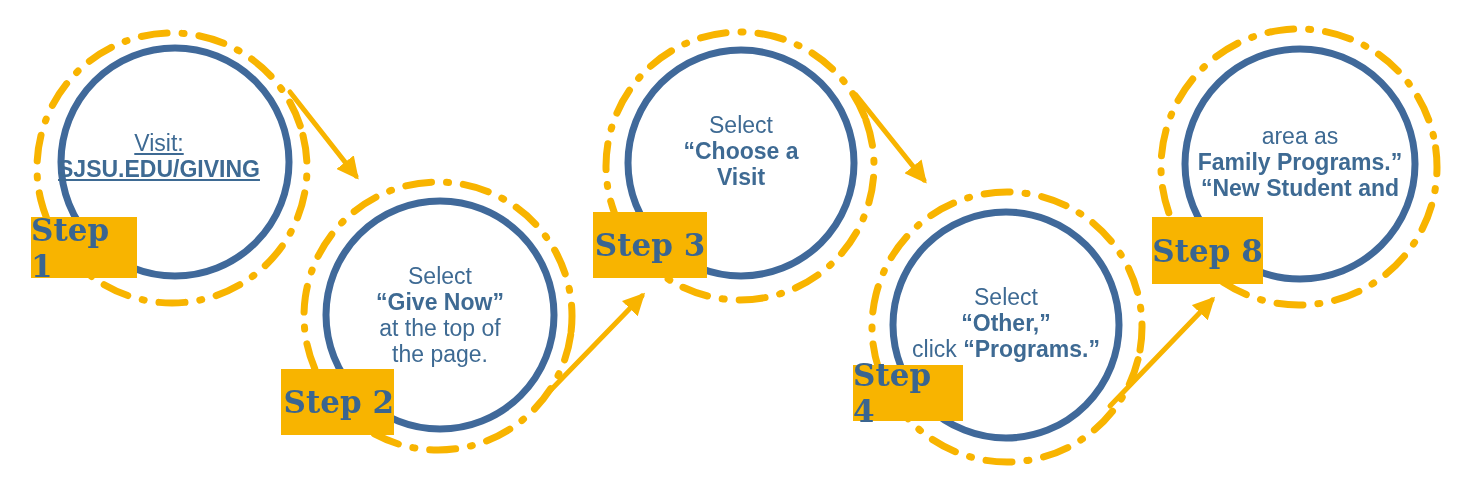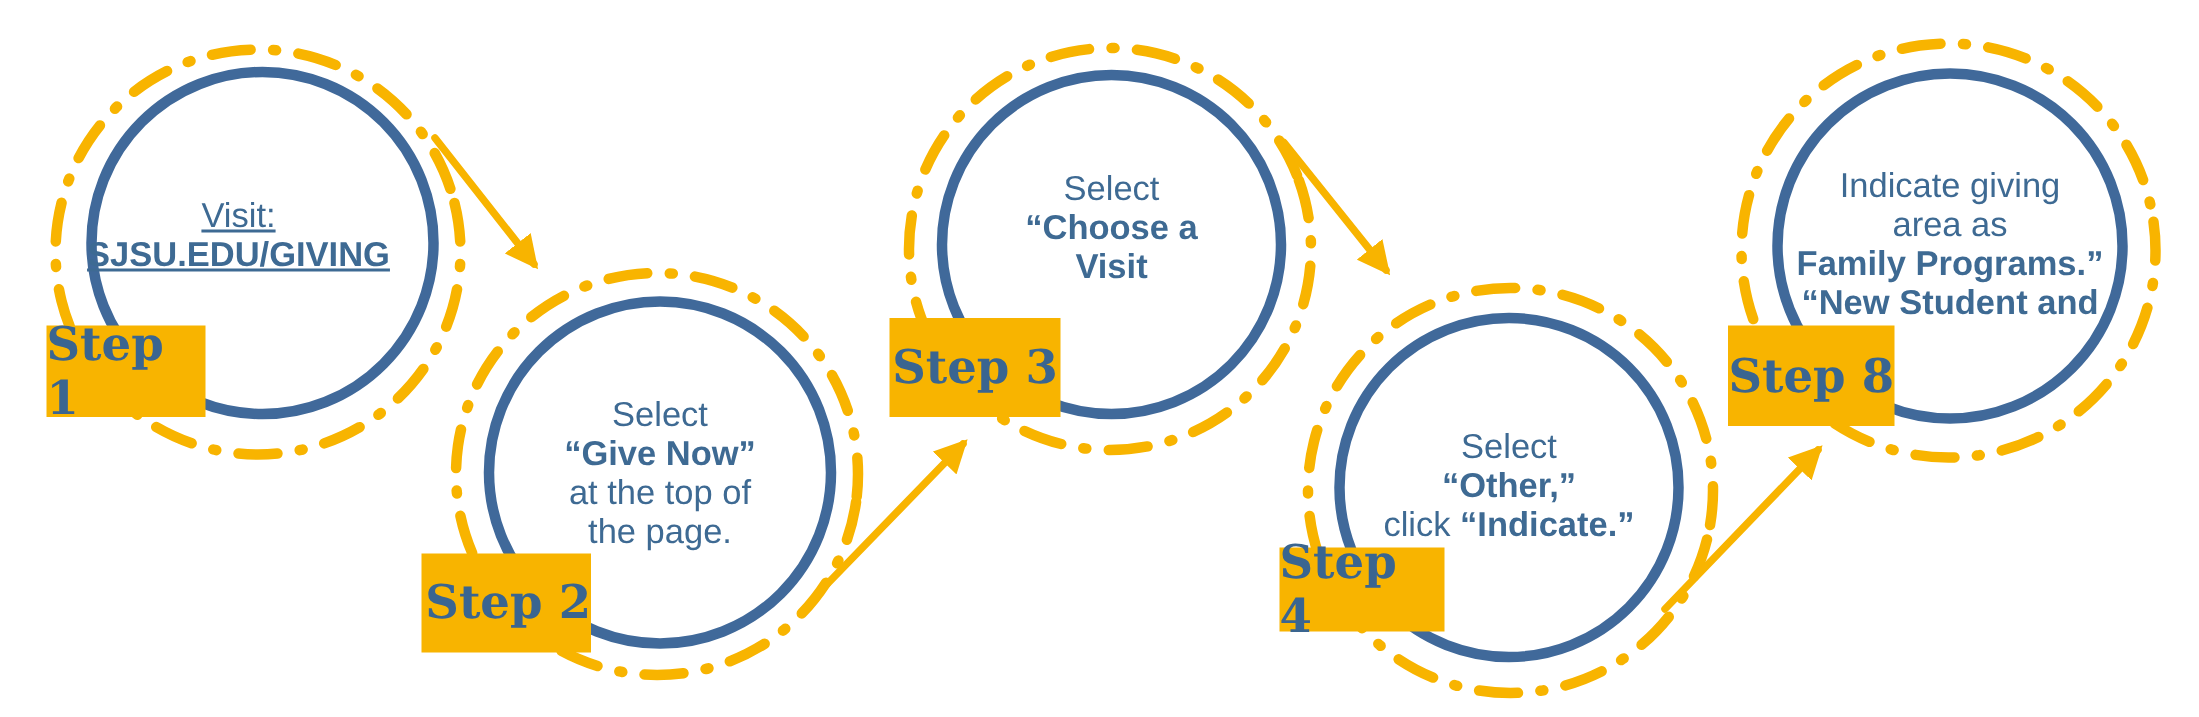--- a/index.html
+++ b/index.html
@@ -103,28 +103,27 @@
     <div class="b">“Choose a</div>
     <div class="b">Visit</div>
   </div>
   <div id="badge3" class="badge">
     <span>Step 3</span>
   </div>
 
   <div id="text4" class="circle-text">
     <div>Select</div>
     <div class="b">“Other,”</div>
-    <div><span>click </span><span class="b">“Indicate.”</span></div>
+    <div><span>click </span><span class="b">“Programs.”</span></div>
   </div>
   <div id="badge4" class="badge">
     <span>Step 4</span>
   </div>
 
   <div id="text5" class="circle-text">
-    <div>Indicate giving</div>
     <div>area as</div>
     <div class="b">Family Programs.”</div>
     <div class="b">“New Student and</div>
   </div>
   <div id="badge5" class="badge">
     <span>Step 8</span>
   </div>
 
 </div>
 

